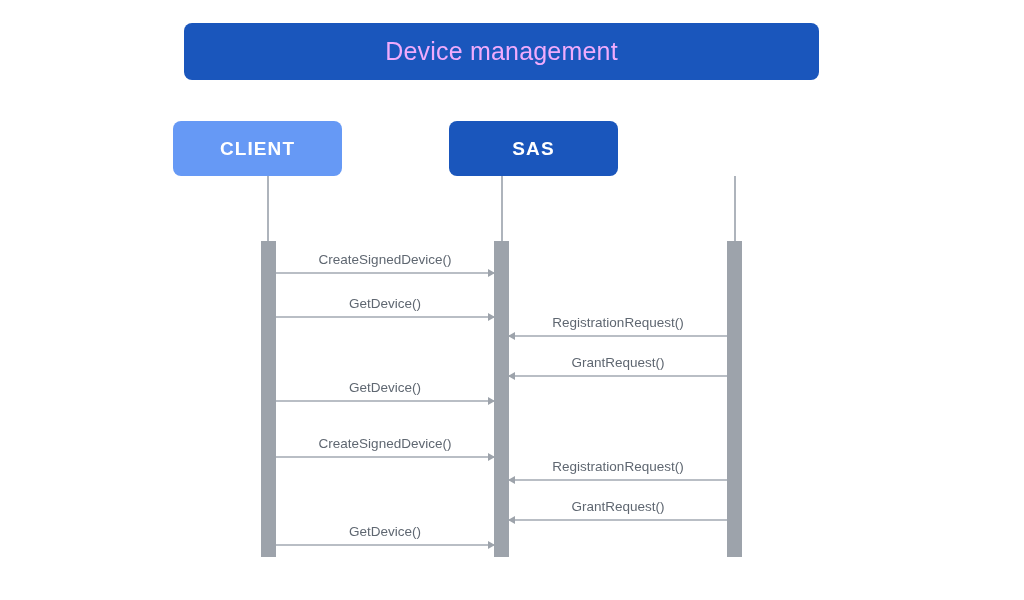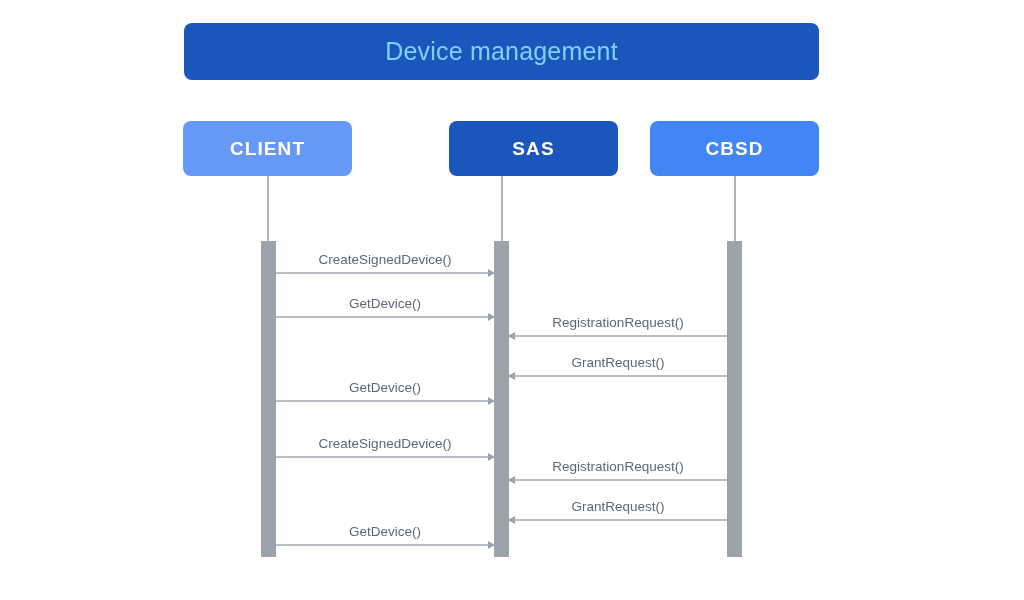--- a/index.html
+++ b/index.html
@@ -31,21 +31,21 @@
     width: 635px;
     height: 57px;
     background: #1A56BC;
     border-radius: 8px;
     display: flex;
     align-items: center;
     justify-content: center;
     box-sizing: border-box;
   }
   .title-bar .title-text {
-    color: #7dd3fc;
+    color: #f0abfc;
     font-size: 25px;
     font-weight: 400;
     letter-spacing: 0.2px;
     line-height: 1;
   }
 
   
   .participant {
     position: absolute;
     top: 121px;
@@ -122,31 +122,28 @@
 </style>
 </head>
 <body>
 
 <div id="canvas">
 
   <div class="title-bar">
     <span class="title-text">Device management</span>
   </div>
 
-  <div class="participant" style="left:183px; width:169px; background:#6699F5;align-items:center;">
+  <div class="participant" style="left:173px; width:169px; background:#6699F5;align-items:center;">
     <span class="participant-label">CLIENT</span>
   </div>
 
   <div class="participant" style="left:417px; width:169px; background:#1A56BC;margin-left:32px;">
     <span class="participant-label">SAS</span>
   </div>
 
-  <div class="participant" style="left:650px; width:169px; background:#4285F4;">
-    <span class="participant-label">CBSD</span>
-  </div>
 
   <div class="lifeline" style="left:267px; top:176px; height:65px;"></div>
   <div class="lifeline" style="left:501px; top:176px; height:65px;"></div>
   <div class="lifeline" style="left:734px; top:176px; height:65px;"></div>
 
   <div class="activation" style="left:261px; top:241px; height:316px;"></div>
   <div class="activation" style="left:494px; top:241px; height:316px;"></div>
   <div class="activation" style="left:727px; top:241px; height:316px;"></div>
 
   <div class="message to-right" style="left:276px; top:272px; width:218px;">

